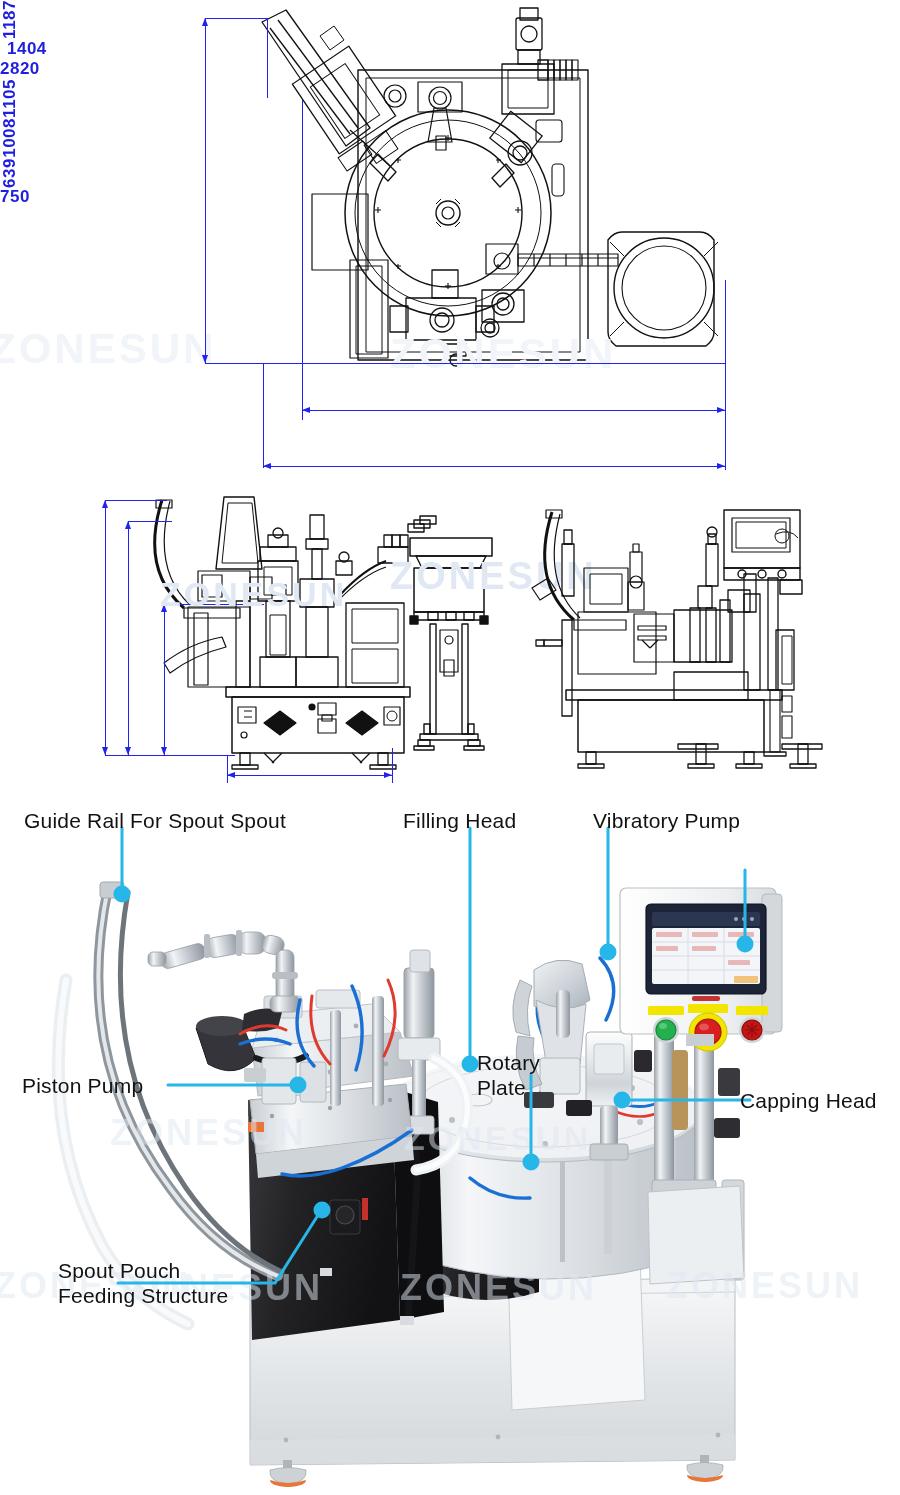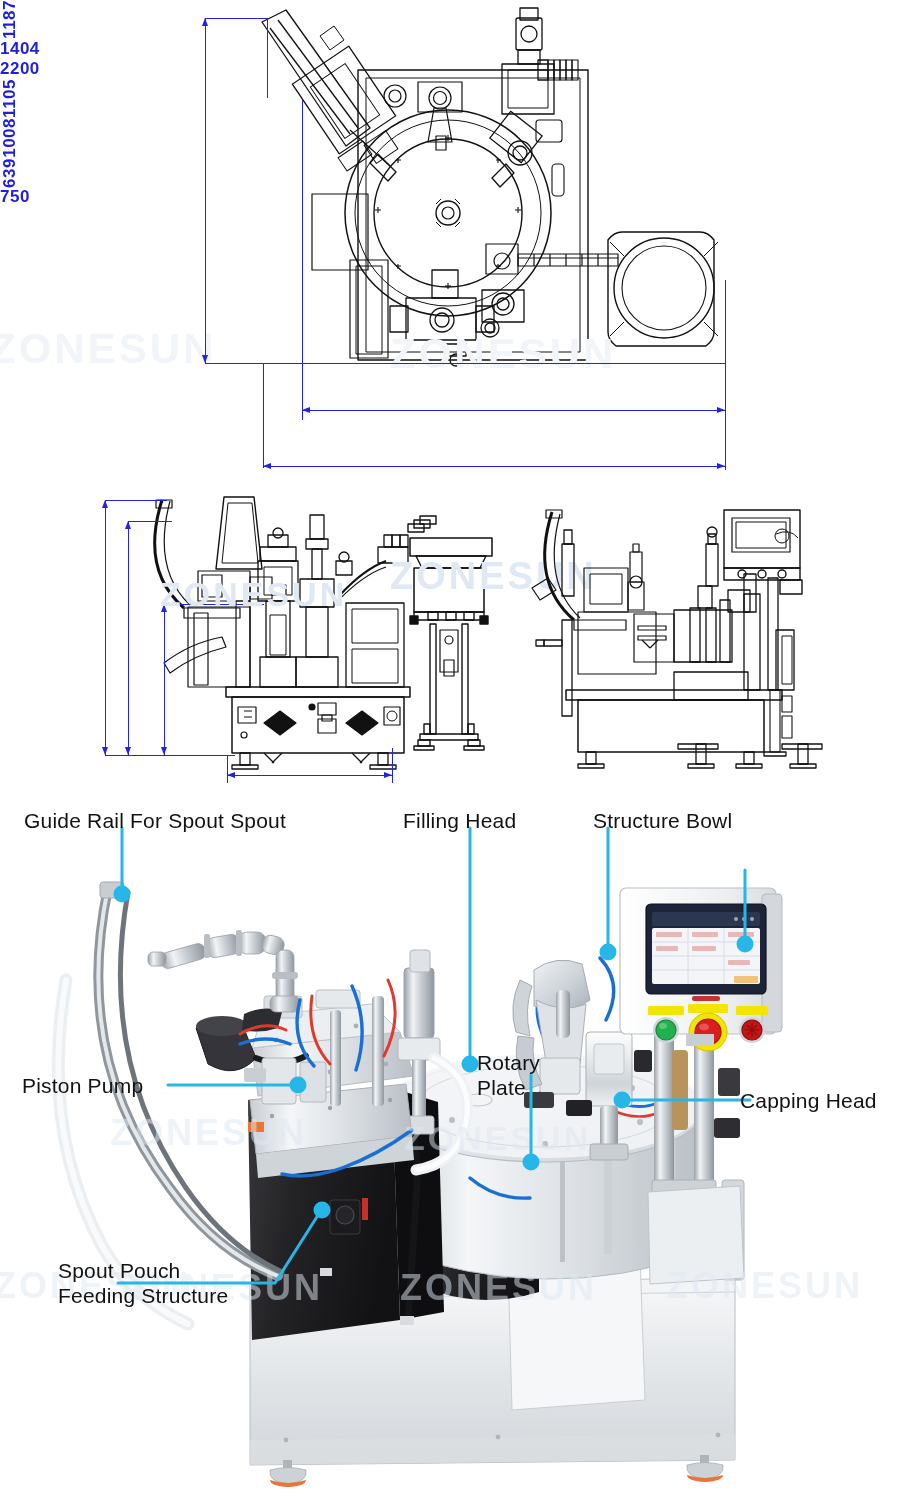--- a/index.html
+++ b/index.html
@@ -182,26 +182,26 @@
   <div class="dimtext vert" style="left:178px; top:155px;">1187</div>
 
   <div class="dline v" style="left:267px; top:18px; height:80px;"></div>
   <div class="dline v" style="left:302px; top:100px; height:320px;"></div>
   <div class="dline v" style="left:725px; top:280px; height:190px;"></div>
   <div class="dline v" style="left:263px; top:363px; height:105px;"></div>
 
   <div class="dline h" style="left:302px; top:410px; width:423px;"></div>
   <div class="arrow left" style="left:302px; top:406.5px;"></div>
   <div class="arrow right" style="left:717px; top:406.5px;"></div>
-  <div class="dimtext" style="left:482px; top:388px;">1404</div>
+  <div class="dimtext" style="left:482px; top:388px;padding-left:7px;">1404</div>
 
   <div class="dline h" style="left:263px; top:466px; width:462px;"></div>
   <div class="arrow left" style="left:263px; top:462.5px;"></div>
   <div class="arrow right" style="left:717px; top:462.5px;"></div>
-  <div class="dimtext" style="left:472px; top:444px;">2200</div>
+  <div class="dimtext" style="left:472px; top:444px;">2820</div>
 
   <div class="drawing" style="left:140px; top:495px;">
     <svg width="270" height="270" viewBox="0 0 270 270">
       <g fill="none" stroke="#111" stroke-width="1.4" stroke-linejoin="round">
 
         <path d="M22 5 q-22 70 22 108" stroke-width="3"></path>
         <path d="M30 6 q-18 68 20 104" stroke-width="1.2"></path>
         <path d="M16 5 h16 v8 h-16 z" stroke-width="1.2"></path>
         <path d="M44 113 h56 v10 h-56 z" stroke-width="1.2"></path>
         <path d="M24 168 q26 -20 58 -26 l4 10 q-32 8 -56 26 z" stroke-width="1.2"></path>
@@ -777,21 +777,21 @@
         <circle cx="531" cy="362" r="8.5"></circle>
         <circle cx="622" cy="300" r="8.5"></circle>
         <circle cx="322" cy="410" r="8.5"></circle>
       </g>
     </svg>
 
     <div class="callout-label" style="left:24px; top:8px;">Guide Rail For Spout Spout</div>
 
     <div class="callout-label" style="left:403px; top:8px;">Filling Head</div>
 
-    <div class="callout-label" style="left:593px; top:8px;">Structure Bowl</div>
+    <div class="callout-label" style="left:593px; top:8px;">Vibratory Pump</div>
 
 
     <div class="callout-label" style="left:22px; top:273px;">Piston Pump</div>
 
     <div class="callout-label" style="left:477px; top:250px;">Rotary
 Plate</div>
 
     <div class="callout-label" style="left:740px; top:288px;text-align:center;">Capping Head</div>
 
     <div class="callout-label" style="left:22px; top:458px;margin-left:36px;">Spout Pouch

